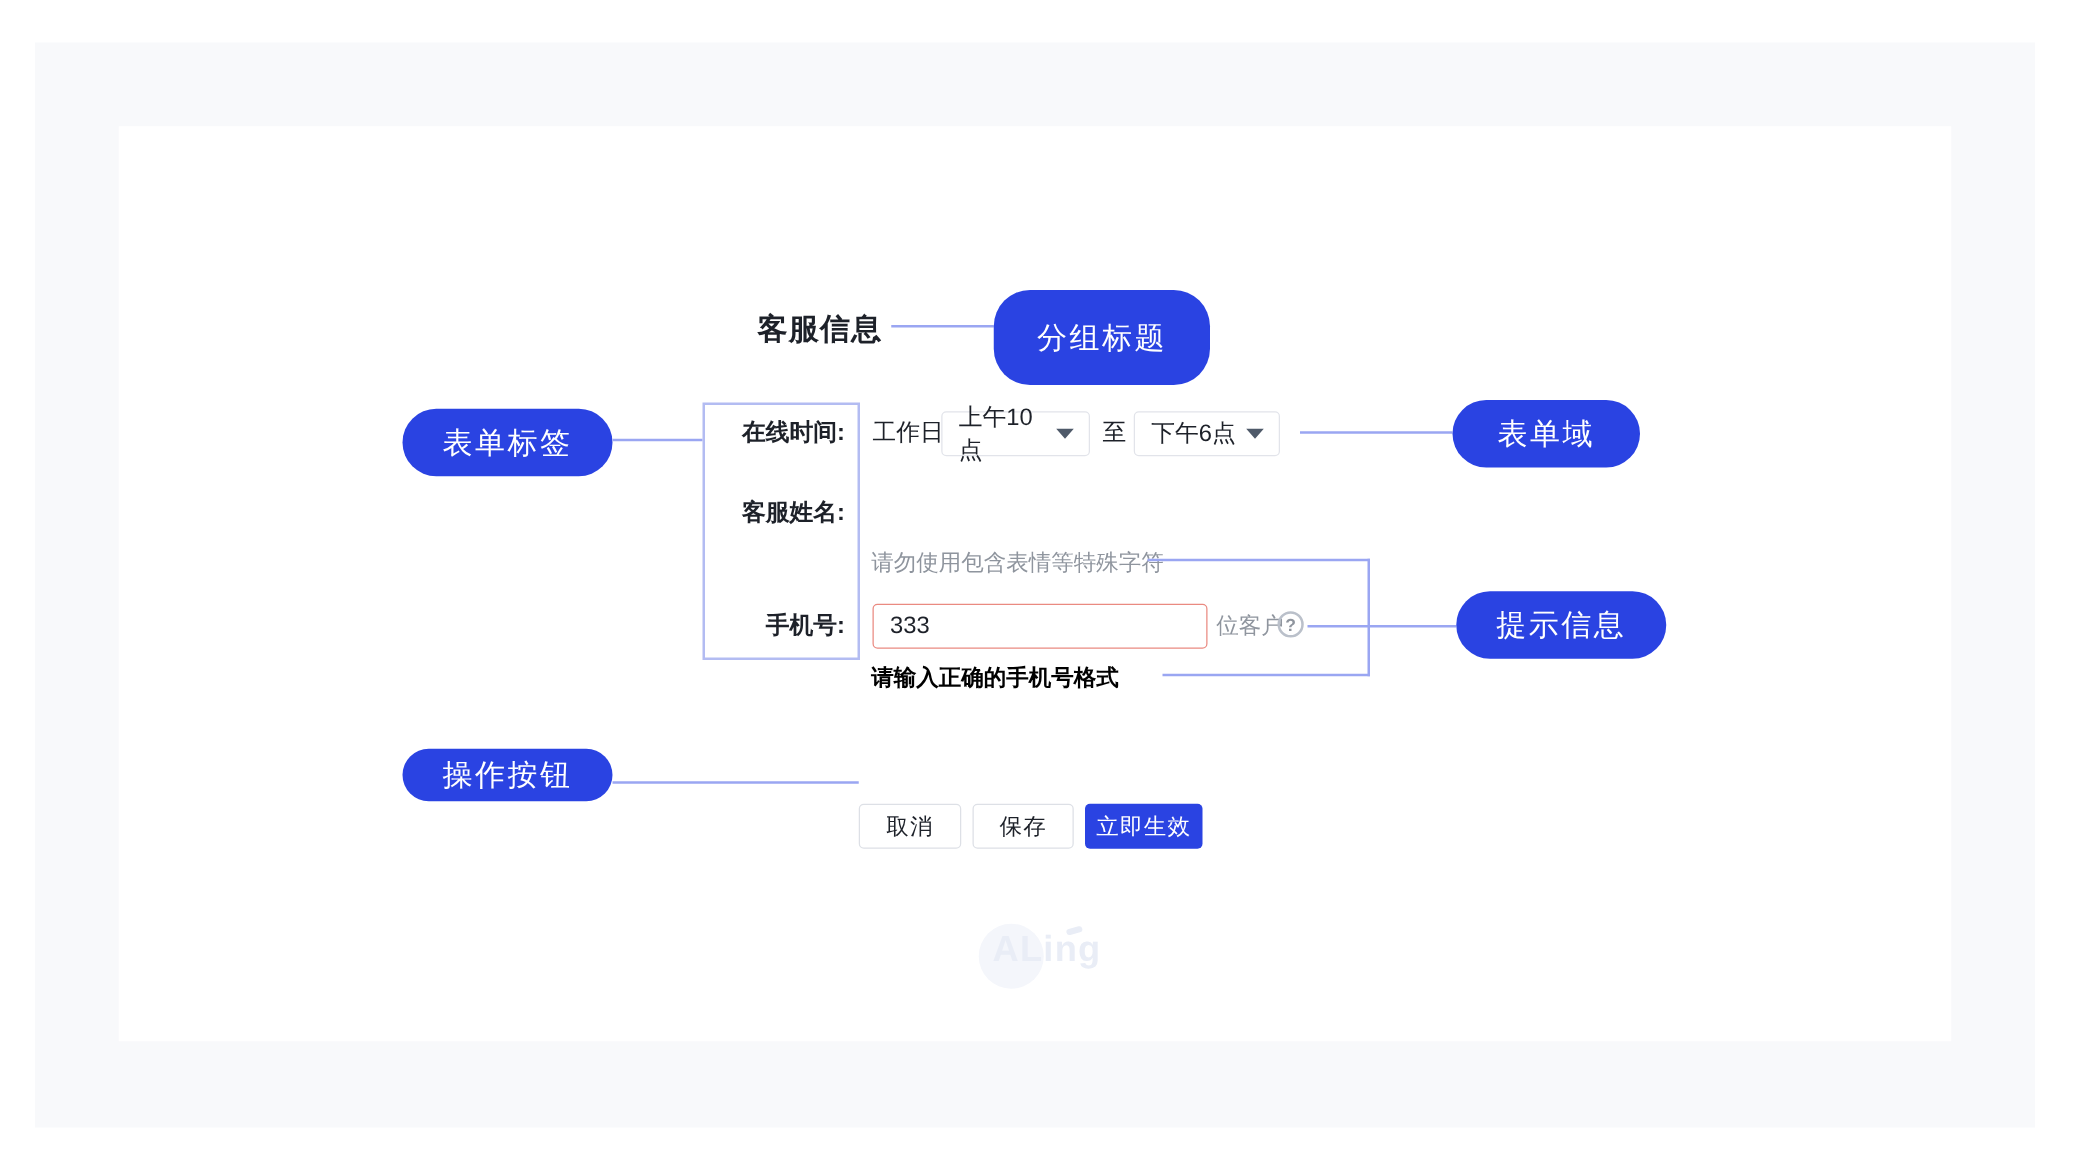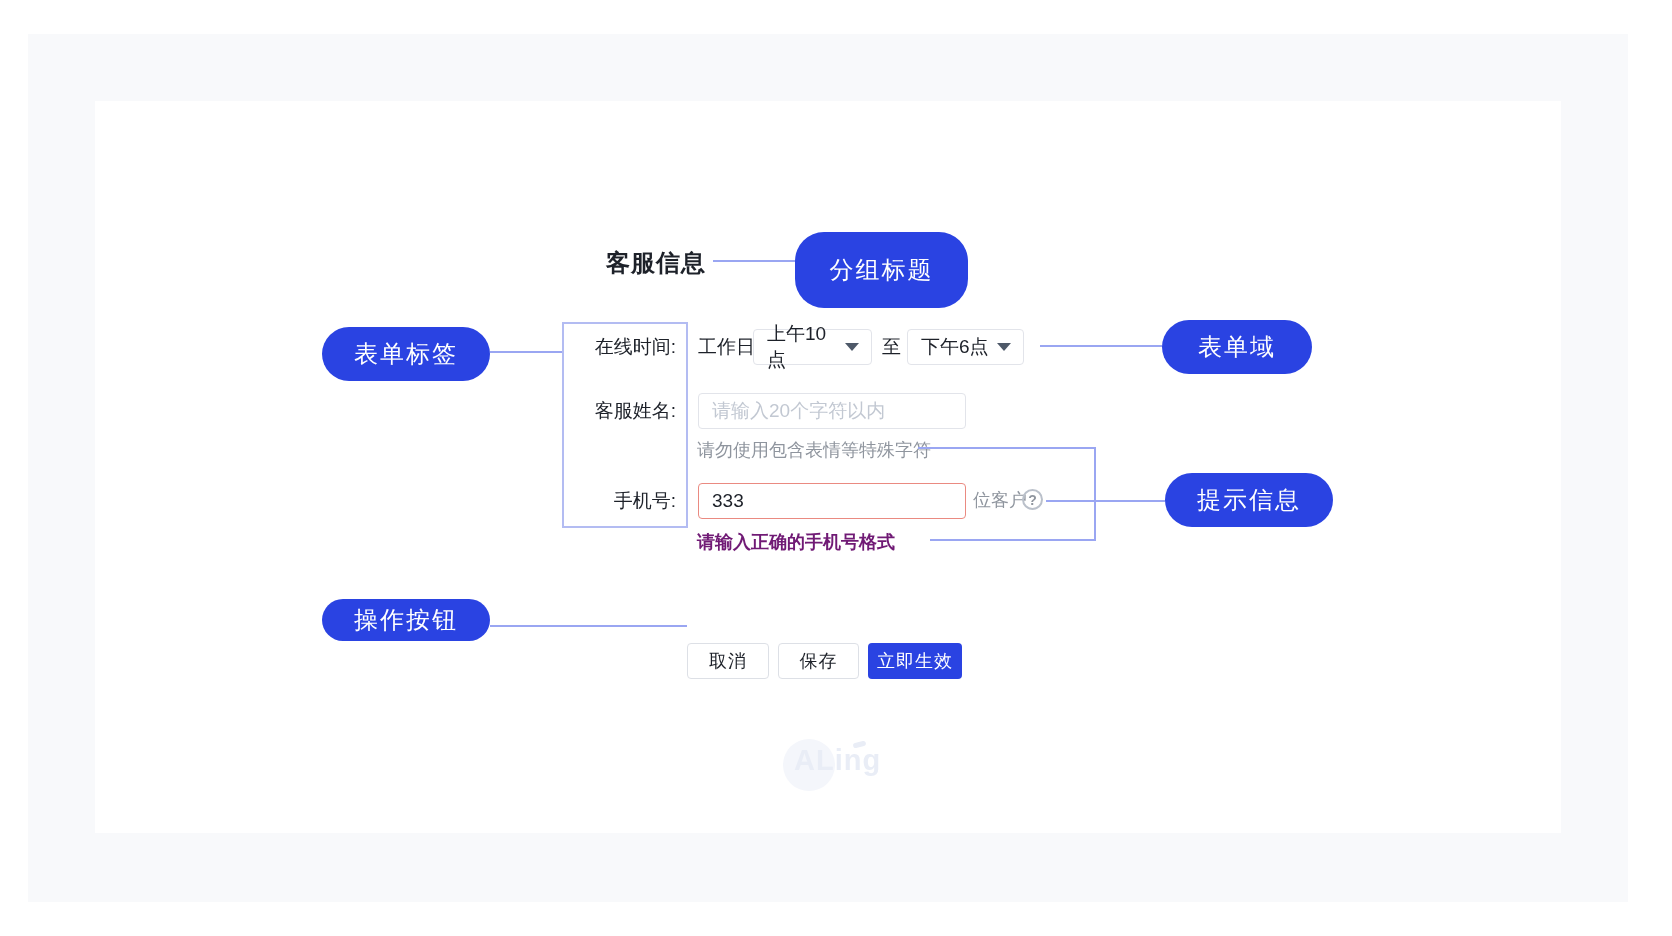--- a/index.html
+++ b/index.html
@@ -27,21 +27,21 @@
   .ln-field  { left:1040px; top:345px; width:122px; }
   .ln-helper { left:918px;  top:447px; width:178px; }
   .ln-q      { left:1046px; top:500px; width:119px; }
   .ln-error  { left:930px;  top:539px; width:166px; }
   .ln-action { left:490px;  top:625px; width:197px; }
   .ln-vert   { left:1094px; top:447px; height:94px; }
 
   .label-box { left:562px; top:322px; width:126px; height:206px; border:2px solid #b3bcf2; background:transparent; }
 
   .form-label { position:absolute; left:562px; width:114px; text-align:right; font-size:19px;
-                font-weight:400; color:#1d2129; line-height:22px; }
+                font-weight:700; color:#1d2129; line-height:22px; }
   .fl-1 { top:336px; } .fl-2 { top:400px; } .fl-3 { top:490px; }
 
   .inline-text { position:absolute; font-size:19px; color:#1d2129; line-height:22px; }
 
   .select-box { position:absolute; top:329px; height:36px; border:1px solid #e2e4ea; border-radius:4px;
                 background:#ffffff; display:flex; align-items:center; justify-content:space-between;
                 padding:0 12px 0 13px; font-size:19px; color:#1d2129; cursor:pointer; }
   .sel-1 { left:753px; width:119px; }
   .sel-2 { left:907px; width:117px; }
   .caret { width:0; height:0; border-left:7px solid transparent; border-right:7px solid transparent;
@@ -52,21 +52,21 @@
                 font-family:"Liberation Sans","DejaVu Sans",sans-serif; outline:none; }
   .text-input::placeholder { color:#c2c8d2; }
   .in-name  { top:393px; }
   .in-phone { top:483px; border-color:#ea8a81; }
 
   .helper-text { position:absolute; left:697px; top:438px; font-size:18px; color:#8f959e; }
   .suffix-text { position:absolute; left:973px; top:490px; font-size:18px; color:#8f959e; line-height:21px; }
   .q-circle { position:absolute; left:1022px; top:489px; width:21px; height:21px; border-radius:50%;
               border:2px solid #bac0ca; color:#8f959e; font-size:14px; font-weight:600;
               display:flex; align-items:center; justify-content:center; cursor:pointer; }
-  .error-text { position:absolute; left:697px; top:530px; font-size:18px; font-weight:600; color:#701a75; }
+  .error-text { position:absolute; left:697px; top:530px; font-size:18px; font-weight:600; color:#000000; }
 
   .btn { position:absolute; top:608px; height:36px; border-radius:4px; font-size:18px; color:#1d2129;
          background:#ffffff; border:1px solid #dde0e6; display:flex; align-items:center; justify-content:center;
          cursor:pointer; font-family:inherit; letter-spacing:1px;margin-top:35px; }
   .btn-cancel { left:687px; width:82px; }
   .btn-save   { left:778px; width:81px; }
   .btn-submit { left:868px; width:94px; background:#2a43e2; border:none; color:#ffffff; }
 
   .wm-circle { position:absolute; left:783px; top:739px; width:52px; height:52px; border-radius:50%; background:#f4f6fb; }
   .wm-text { position:absolute; left:794px; top:744px; font-size:29px; font-weight:bold; color:#e9edf6; letter-spacing:1px; }
@@ -102,21 +102,20 @@
   <div class="select-box sel-2">
     <span>下午6点</span>
     <span class="caret"></span>
   </div>
   <div class="hline ln-field"></div>
   <div class="pill pill-field">
     <span>表单域</span>
   </div>
 
   <div class="form-label fl-2">客服姓名:</div>
-  <input class="text-input in-name" placeholder="请输入20个字符以内" style="">
   <div class="helper-text">请勿使用包含表情等特殊字符</div>
   <div class="hline ln-helper"></div>
 
   <div class="form-label fl-3">手机号:</div>
   <input class="text-input in-phone" value="333" style="">
   <div class="suffix-text">位客户</div>
   <div class="q-circle">
     <span>?</span>
   </div>
   <div class="hline ln-q"></div>

